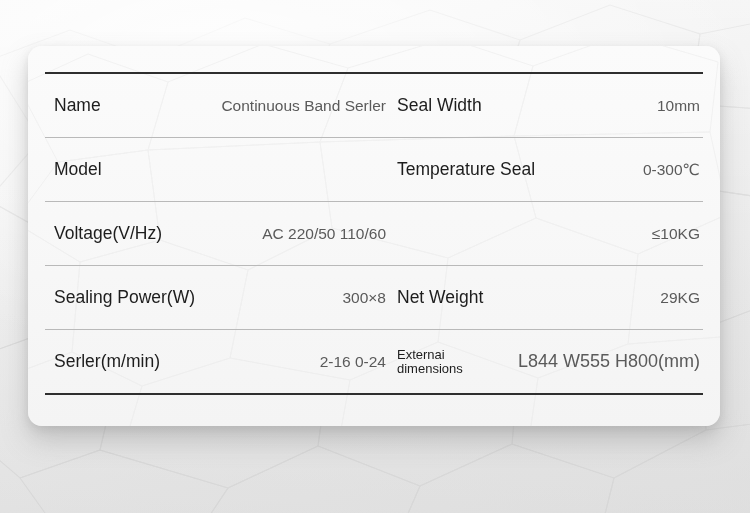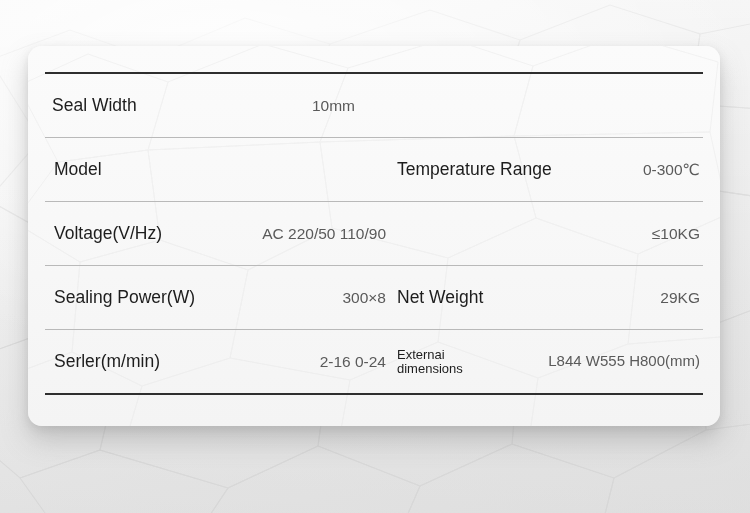--- a/index.html
+++ b/index.html
@@ -116,21 +116,21 @@
   }
 
   .spec-value {
     color: #5a5a5a;
     font-size: 15.5px;
     line-height: 1.12;
     white-space: nowrap;
     flex: 1 1 auto;
     text-align: right;
   }
-  .spec-value.wide { font-size: 15px; }
+  .spec-value.wide { font-size: 18px; }
 </style>
 </head>
 <body>
 
 <div id="bg-texture">
   <svg viewBox="0 0 750 513" preserveAspectRatio="none" aria-hidden="true">
     <g stroke="#d8d8d8" stroke-width="1.1" fill="none" opacity="0.75">
       <path d="M-10 60 L70 30 L150 58 L128 128 L40 140 Z"></path>
       <path d="M150 58 L245 18 L330 44 L300 118 L128 128 Z"></path>
       <path d="M330 44 L430 10 L520 40 L498 110 L300 118 Z"></path>
@@ -184,42 +184,46 @@
         <path d="M510 332 L600 298 L706 290 L702 402 L500 400 Z"></path>
       </g>
     </svg>
   </div>
 
   <div id="spec-table">
 
     <div class="rule-top"></div>
 
     <div class="spec-row">
+      <div class="col col-left">
+        <span class="spec-label">Name</span>
+        <span class="spec-value">Continuous Band Serler</span>
+      </div>
       <div class="col col-right">
         <span class="spec-label">Seal Width</span>
         <span class="spec-value">10mm</span>
       </div>
     </div>
     <div class="rule-mid"></div>
 
     <div class="spec-row">
       <div class="col col-left">
         <span class="spec-label">Model</span>
       </div>
       <div class="col col-right">
-        <span class="spec-label">Temperature Range</span>
+        <span class="spec-label">Temperature Seal</span>
         <span class="spec-value">0-300℃</span>
       </div>
     </div>
     <div class="rule-mid"></div>
 
     <div class="spec-row">
       <div class="col col-left">
         <span class="spec-label">Voltage(V/Hz)</span>
-        <span class="spec-value">AC 220/50 110/90</span>
+        <span class="spec-value">AC 220/50 110/60</span>
       </div>
       <div class="col col-right">
         <span class="spec-value">≤10KG</span>
       </div>
     </div>
     <div class="rule-mid"></div>
 
     <div class="spec-row">
       <div class="col col-left">
         <span class="spec-label">Sealing Power(W)</span>

